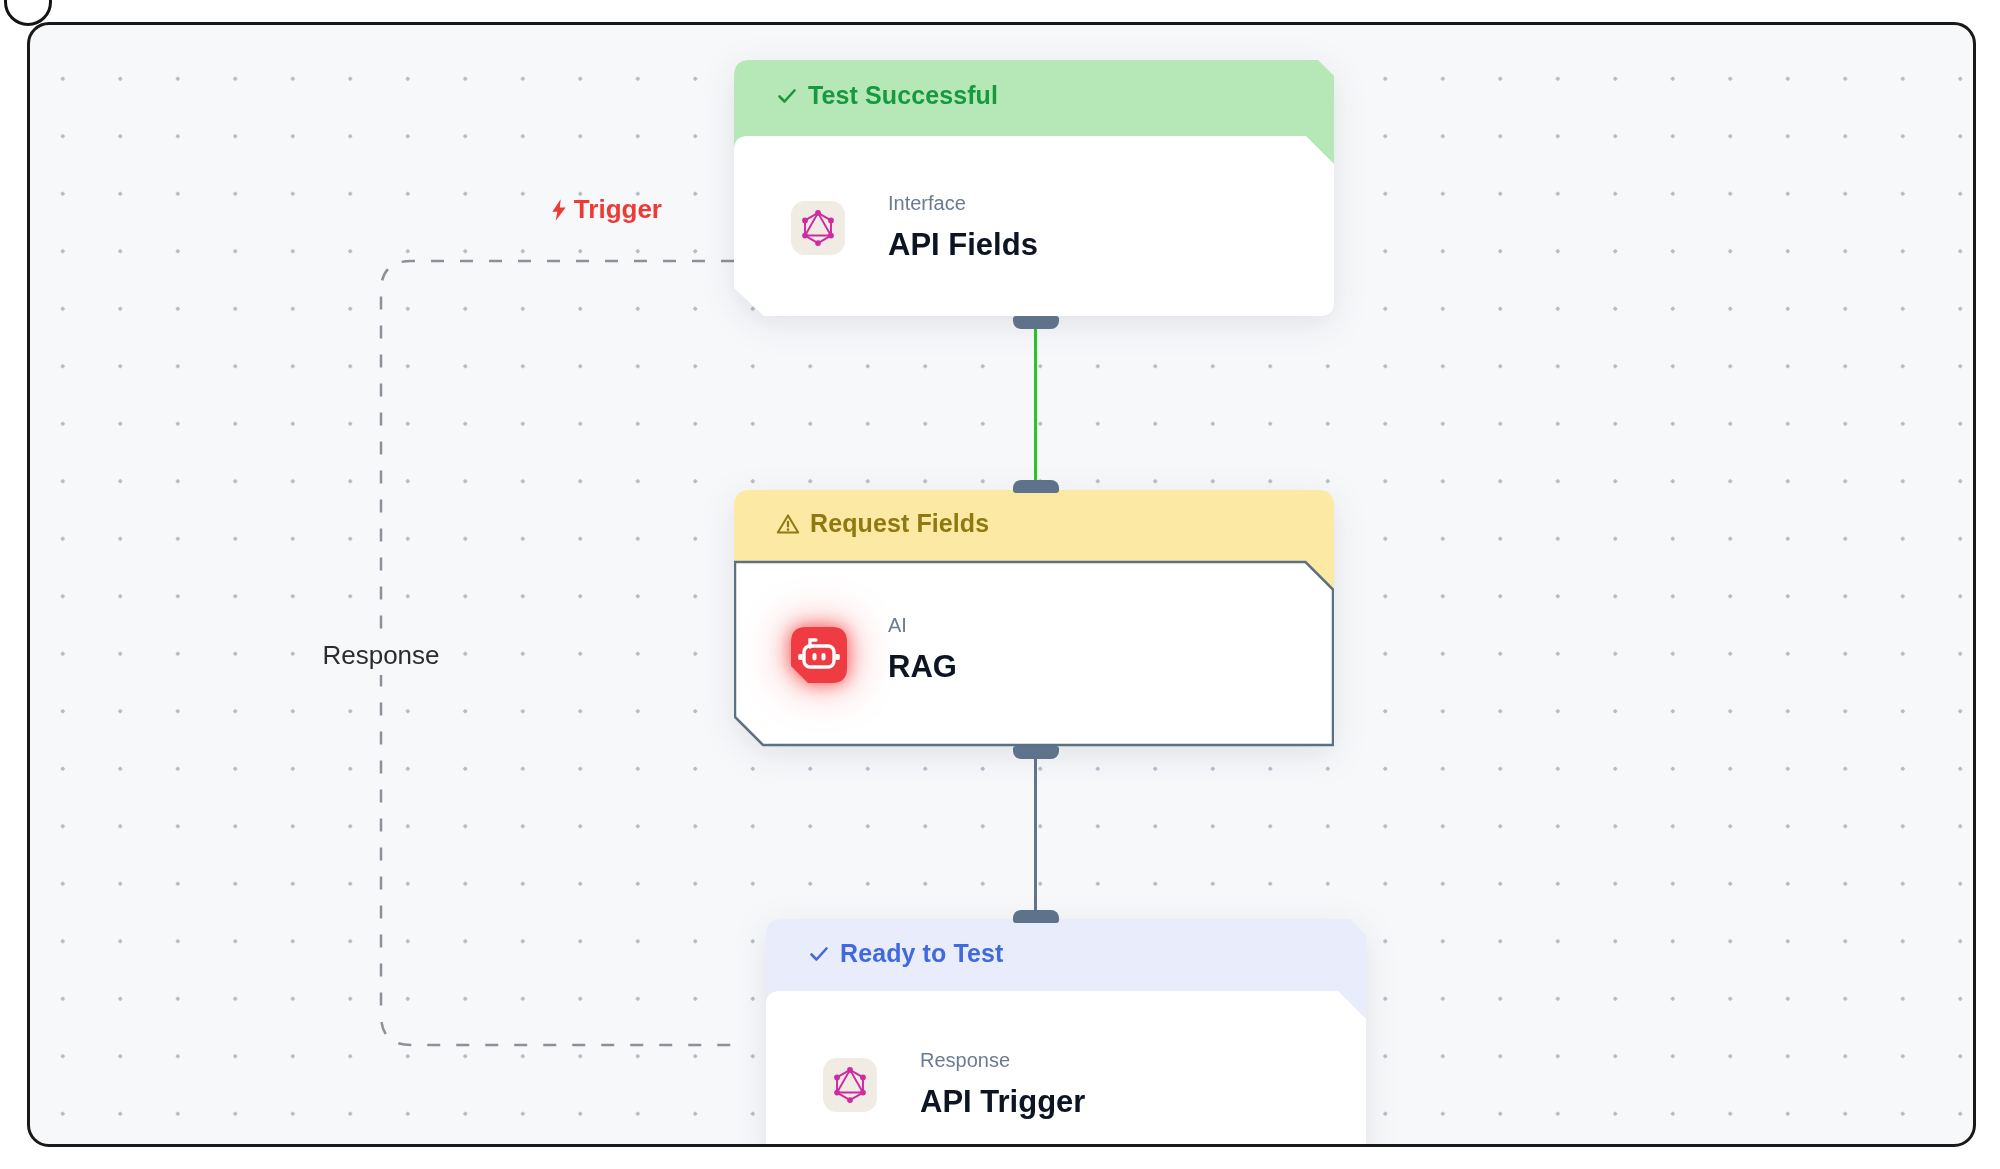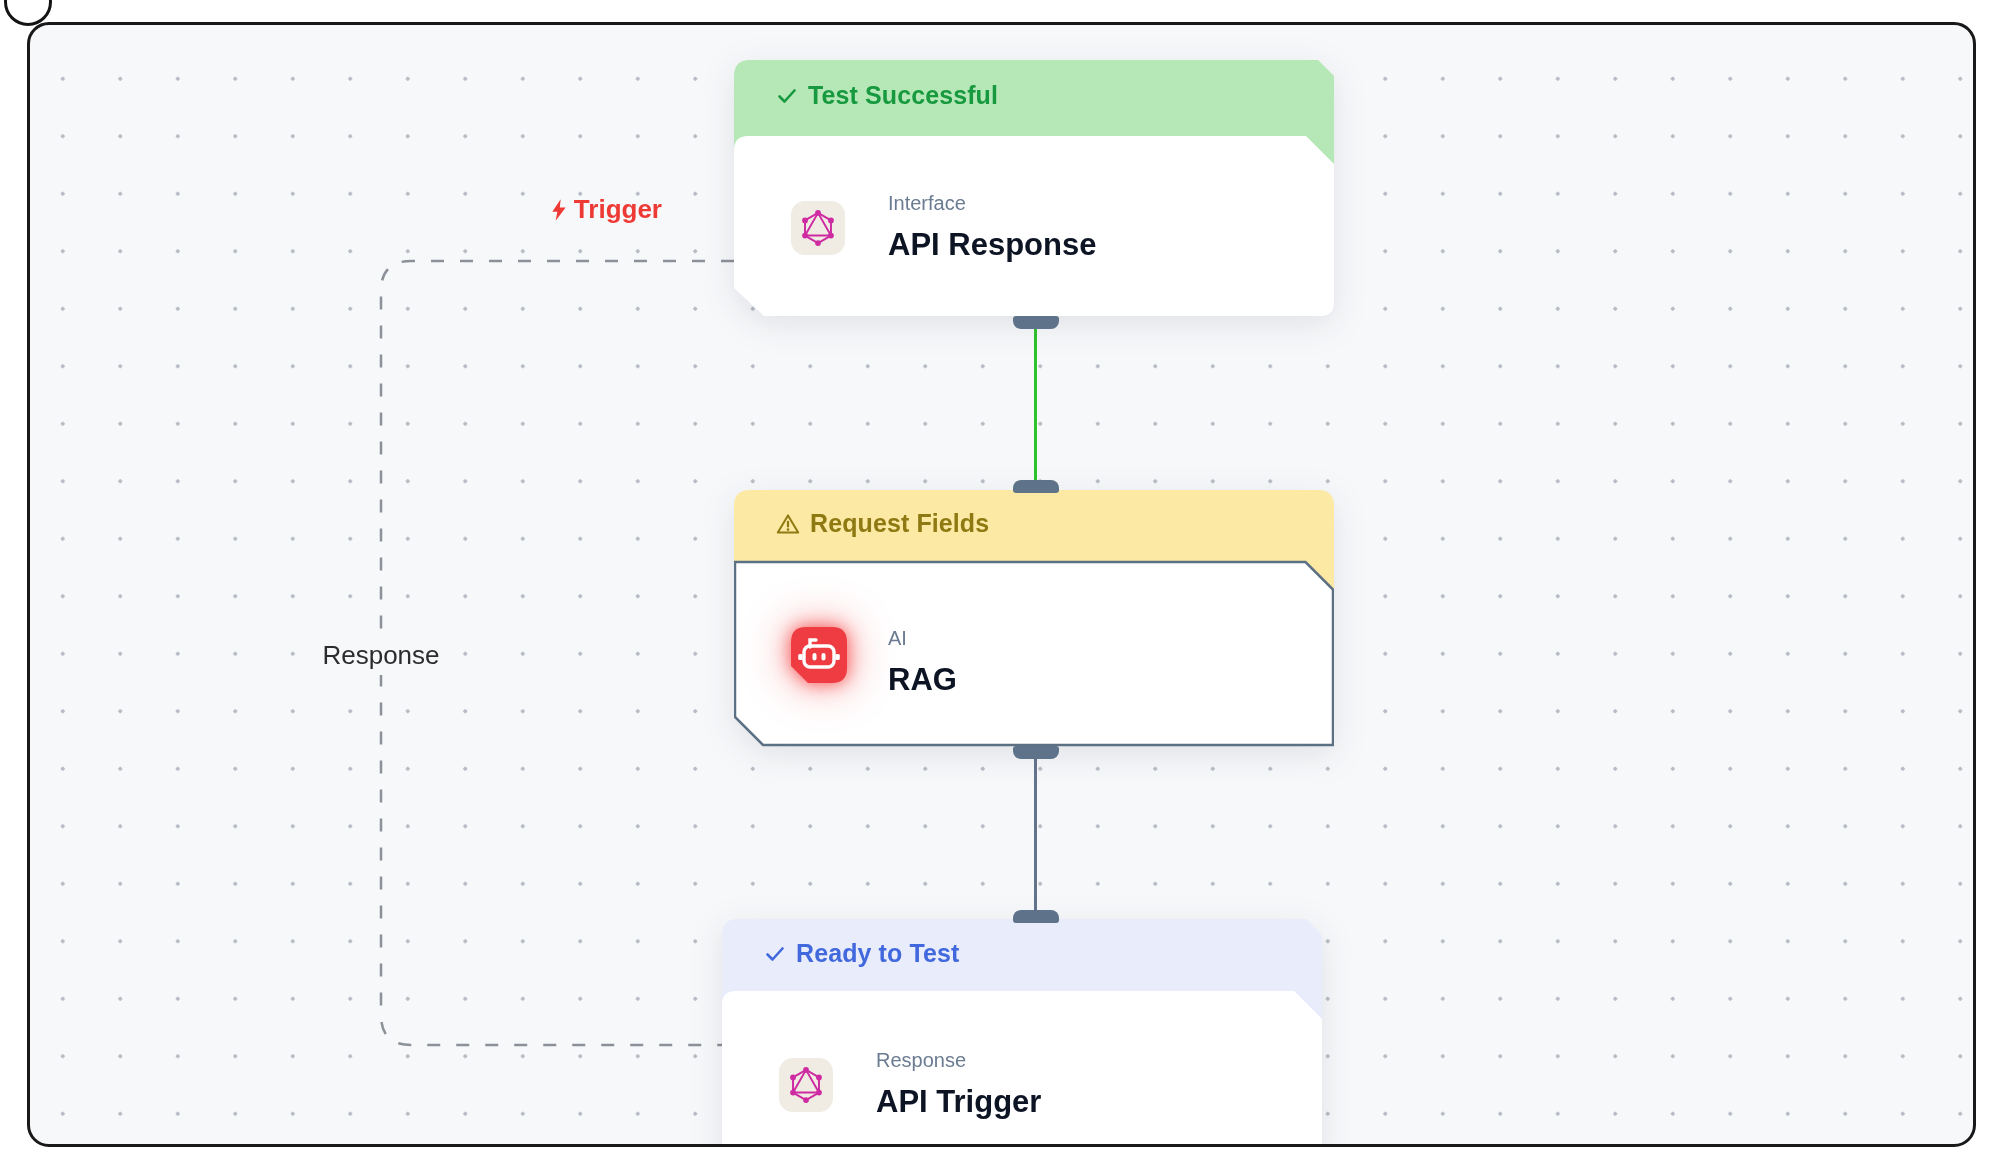--- a/index.html
+++ b/index.html
@@ -91,21 +91,21 @@
         <circle class="gql-dot" cx="50" cy="8" r="8"></circle>
           <circle class="gql-dot" cx="86" cy="29" r="8"></circle>
         <circle class="gql-dot" cx="86" cy="71" r="8"></circle>
           <circle class="gql-dot" cx="50" cy="92" r="8"></circle>
         <circle class="gql-dot" cx="14" cy="71" r="8"></circle>
           <circle class="gql-dot" cx="14" cy="29" r="8"></circle>
       </svg>
     </div>
     <div class="texts" style="top:129px">
       <div class="cat">Interface</div>
-      <div class="ttl">API Response</div>
+      <div class="ttl">API Fields</div>
     </div>
   </div>
 
   <div class="node" style="left:704px;top:465px;height:258px">
     <svg class="bg" width="600" height="258" viewBox="0 0 600 258">
       <path class="hdr-yellow" d="M16 0 H584 Q600 0 600 16 V110 H0 V16 Q0 0 16 0 Z"></path>
       <path class="body-stroked" d="M1 72 H571.5 L599 99.5 V255 H29 L1 227 Z"></path>
     </svg>
     <div class="status s-yellow" style="top:19px">
       <svg width="24" height="24" viewBox="0 0 24 24">
@@ -119,27 +119,27 @@
       <svg width="56" height="56" viewBox="0 0 56 56">
         <path d="M15 0 H41 Q56 0 56 15 V41 Q56 56 41 56 H17 L0 39 V15 Q0 0 15 0 Z" fill="var(--ai-icon)"></path>
         <path d="M19 20 V13 H25" fill="none" stroke="#ffffff" stroke-width="3.4" stroke-linecap="round"></path>
         <rect x="13" y="19" width="30" height="21" rx="6" fill="none" stroke="#ffffff" stroke-width="3.4"></rect>
         <rect x="21.5" y="26" width="4" height="7.5" rx="2" fill="#ffffff"></rect>
         <rect x="30.5" y="26" width="4" height="7.5" rx="2" fill="#ffffff"></rect>
         <rect x="7.2" y="27" width="4.5" height="6" rx="1.5" fill="#ffffff"></rect>
         <rect x="44.3" y="27" width="4.5" height="6" rx="1.5" fill="#ffffff"></rect>
       </svg>
     </div>
-    <div class="texts" style="top:134px">
+    <div class="texts" style="top:121px">
       <div class="cat">AI</div>
       <div class="ttl">RAG</div>
     </div>
   </div>
 
-  <div class="node" style="left:692px;top:894px;height:240px">
+  <div class="node" style="left:736px;top:894px;height:240px">
     <svg class="bg" width="600" height="240" viewBox="0 0 600 240">
       <path class="hdr-blue" d="M16 0 H584 L600 16 V120 H0 V16 Q0 0 16 0 Z"></path>
       <path class="body-fill" d="M0 86 Q0 72 14 72 H572 L600 100 V240 H0 V86 Z"></path>
     </svg>
     <div class="status s-blue" style="top:20px">
       <svg width="22" height="22" viewBox="0 0 22 22">
         <path d="M3.5 11.5 L8.5 16.5 L18.5 5.5" fill="none" stroke="currentColor" stroke-width="2.6" stroke-linecap="round" stroke-linejoin="round"></path>
       </svg>
       <span>Ready to Test</span>
     </div>

